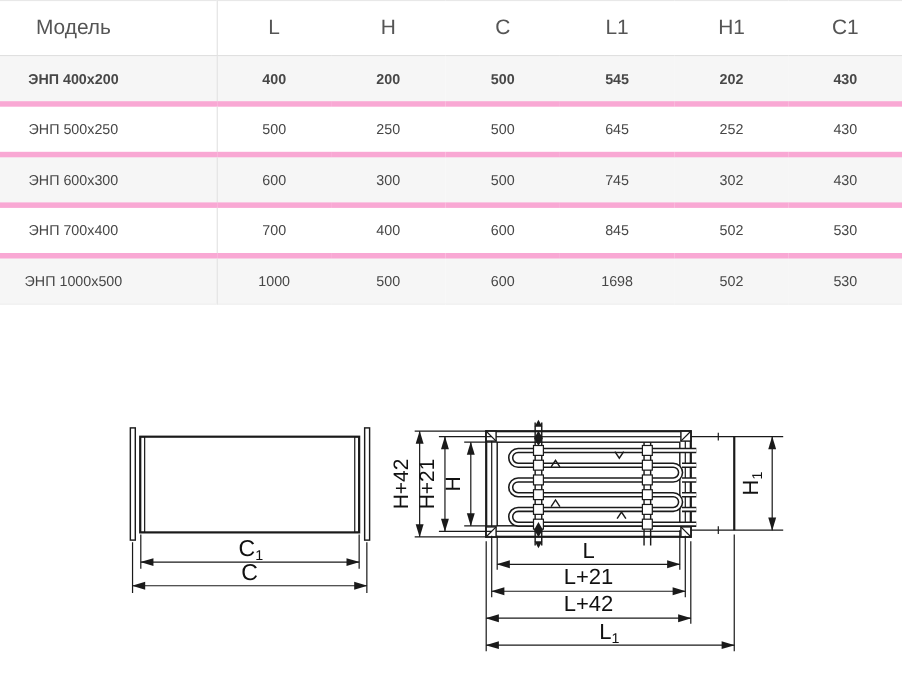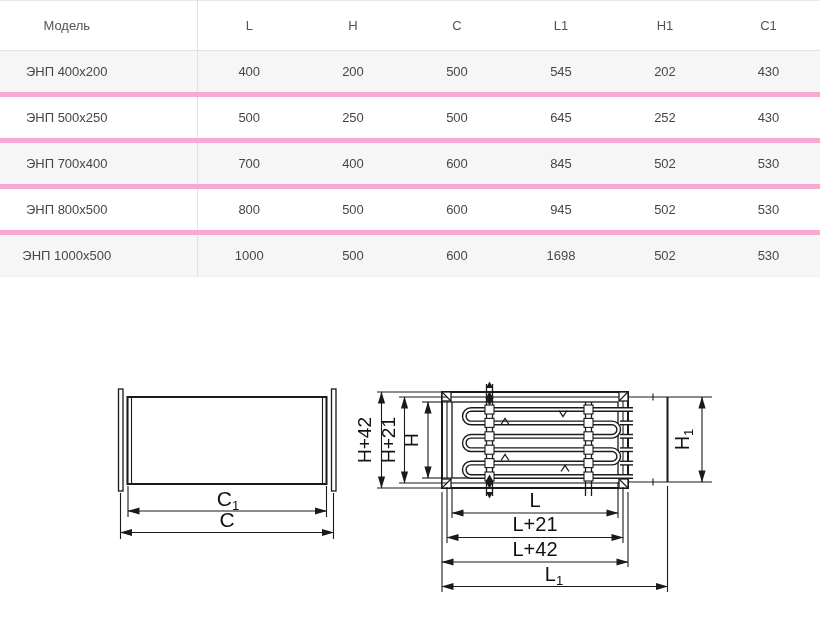--- a/index.html
+++ b/index.html
@@ -6,28 +6,28 @@
   .page{
     position:relative; width:820px; height:622px; background:#ffffff;
     font-family:"Liberation Sans", sans-serif; overflow:hidden;
   }
   
   table.spec{
     width:820px; border-collapse:collapse; table-layout:fixed;
     border-top:1px solid #e8e8e8; border-bottom:1px solid #f0f0f0;
   }
   table.spec th{
-    height:47px; font-size:13px; font-weight:400; color:#555;
+    height:47px; font-size:19px; font-weight:400; color:#555;
     text-align:center; border-bottom:1px solid #e0e0e0;
   }
   table.spec td{
     height:39px; font-size:13px; color:#474747; text-align:center;
     border-top:5px solid #f9a8d4;
   }
-  table.spec tbody tr:first-child td{border-top:none;}
+  table.spec tbody tr:first-child td{border-top:none;font-weight:bold;}
   table.spec tbody tr:nth-child(odd){background:#f6f6f6;}
   table.spec .modelcol{border-right:1px solid #e2e2e2; padding-right:64px;}
   
   svg.drawing{position:absolute; left:0; top:368px;}
   .ln{stroke:#1a1a1a; fill:none;}
   .thin{stroke-width:1.1;}
   .mid{stroke-width:1.3;}
   .thick{stroke-width:2;}
   .tube{stroke:#1a1a1a; stroke-width:5; fill:none;}
   .tube-core{stroke:#ffffff; stroke-width:2.2; fill:none;}
@@ -77,34 +77,34 @@
       <tr>
         <td class="modelcol">ЭНП 500x250</td>
         <td>500</td>
         <td>250</td>
         <td>500</td>
         <td>645</td>
         <td>252</td>
         <td>430</td>
       </tr>
       <tr>
+        <td class="modelcol">ЭНП 600x300</td>
+        <td>600</td>
+        <td>300</td>
+        <td>500</td>
+        <td>745</td>
+        <td>302</td>
+        <td>430</td>
+      </tr>
+      <tr>
         <td class="modelcol">ЭНП 700x400</td>
         <td>700</td>
         <td>400</td>
         <td>600</td>
         <td>845</td>
-        <td>502</td>
-        <td>530</td>
-      </tr>
-      <tr>
-        <td class="modelcol">ЭНП 800x500</td>
-        <td>800</td>
-        <td>500</td>
-        <td>600</td>
-        <td>945</td>
         <td>502</td>
         <td>530</td>
       </tr>
       <tr>
         <td class="modelcol">ЭНП 1000x500</td>
         <td>1000</td>
         <td>500</td>
         <td>600</td>
         <td>1698</td>
         <td>502</td>

